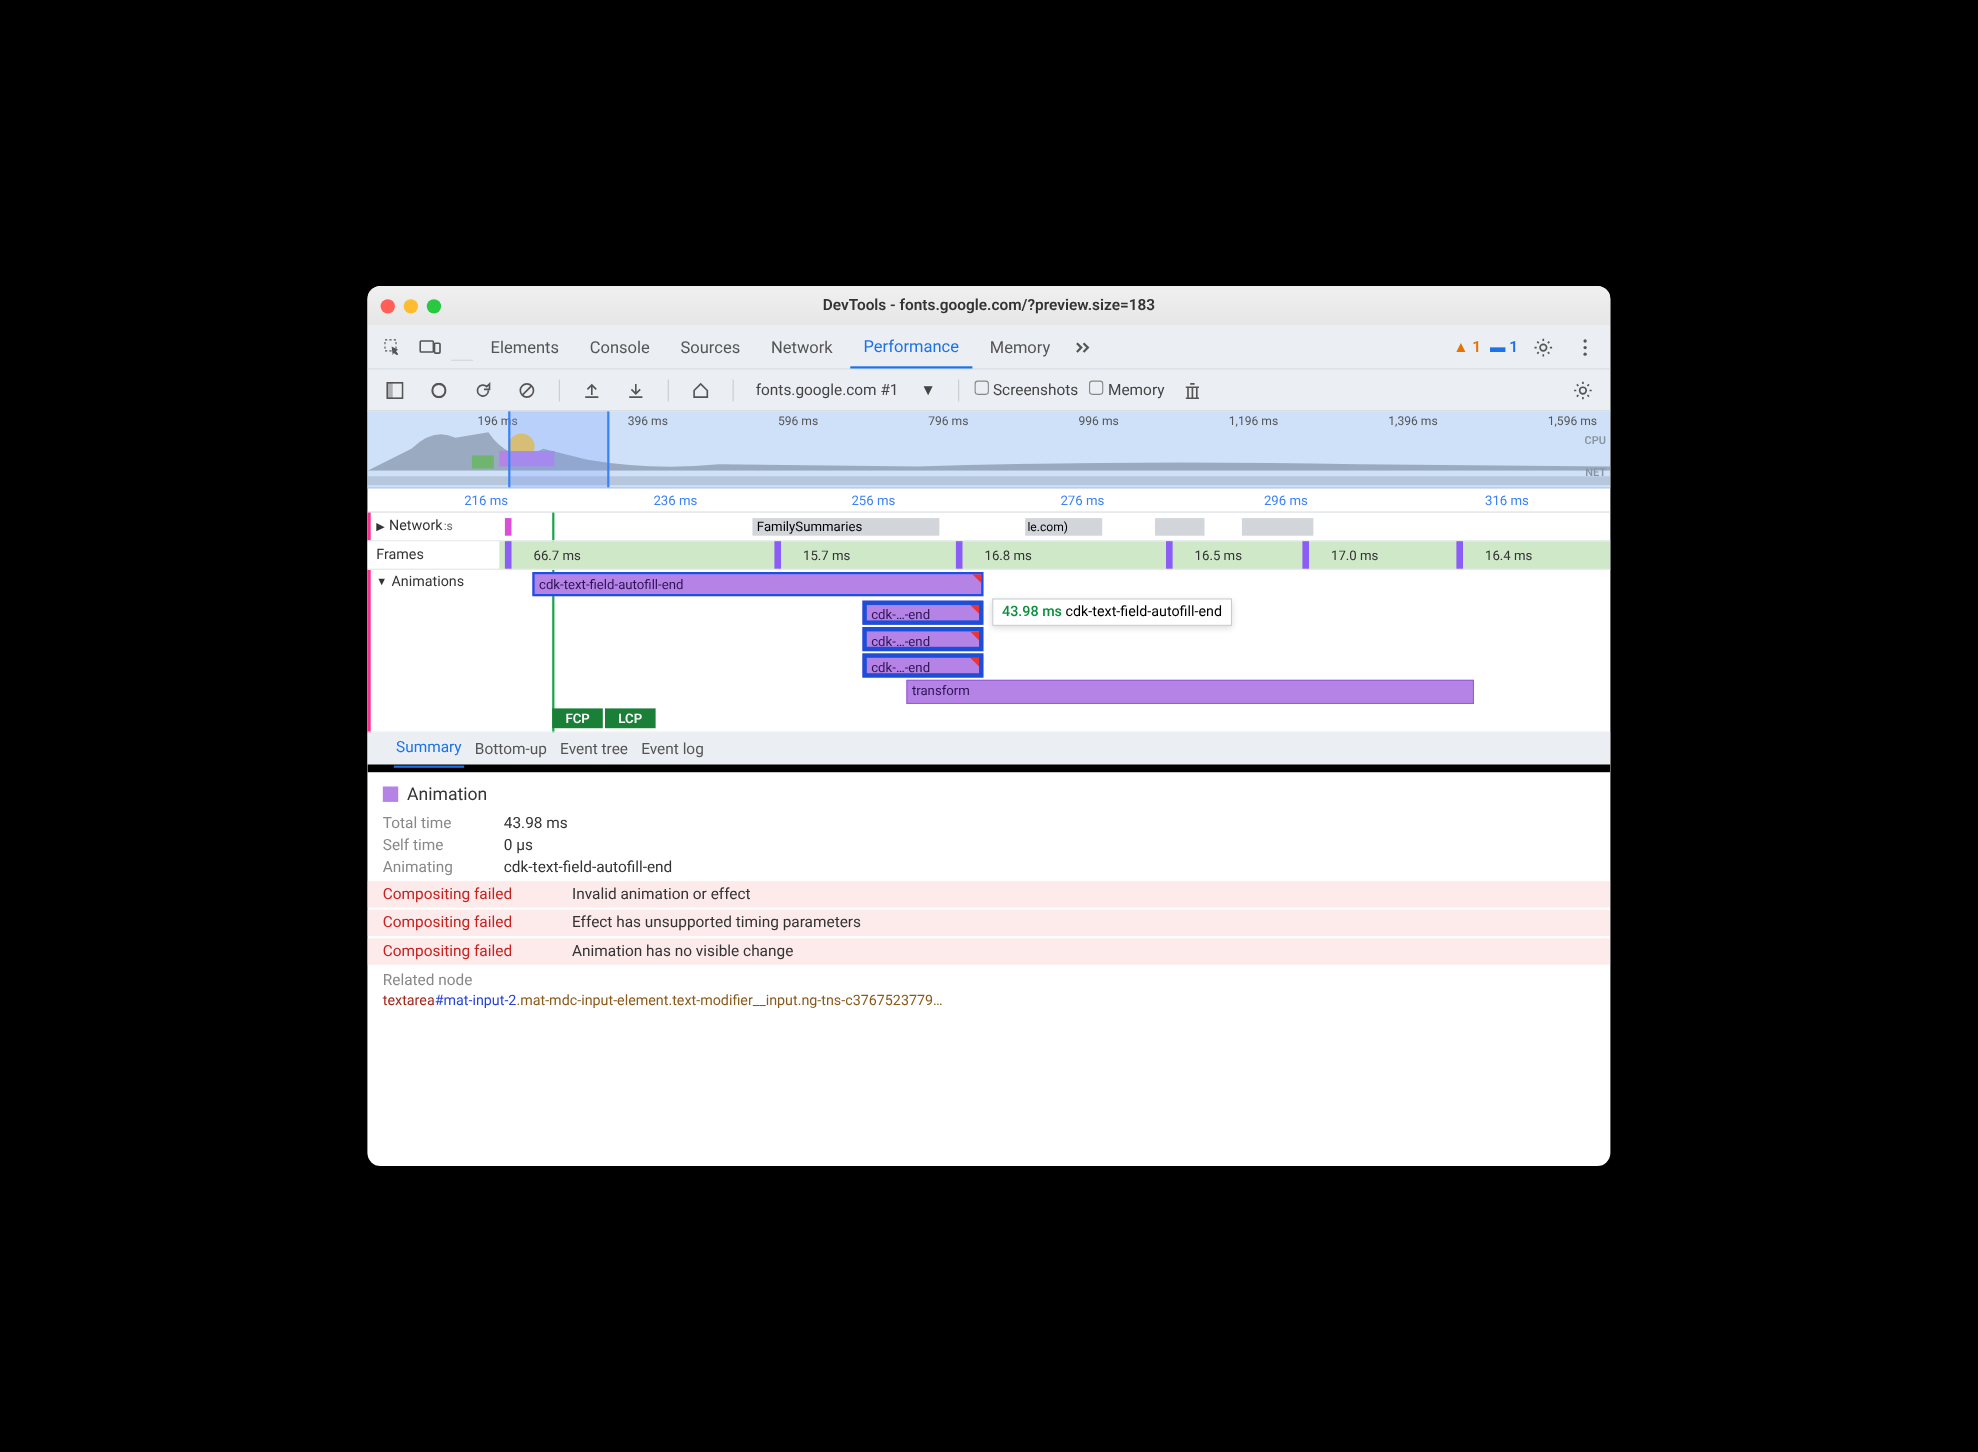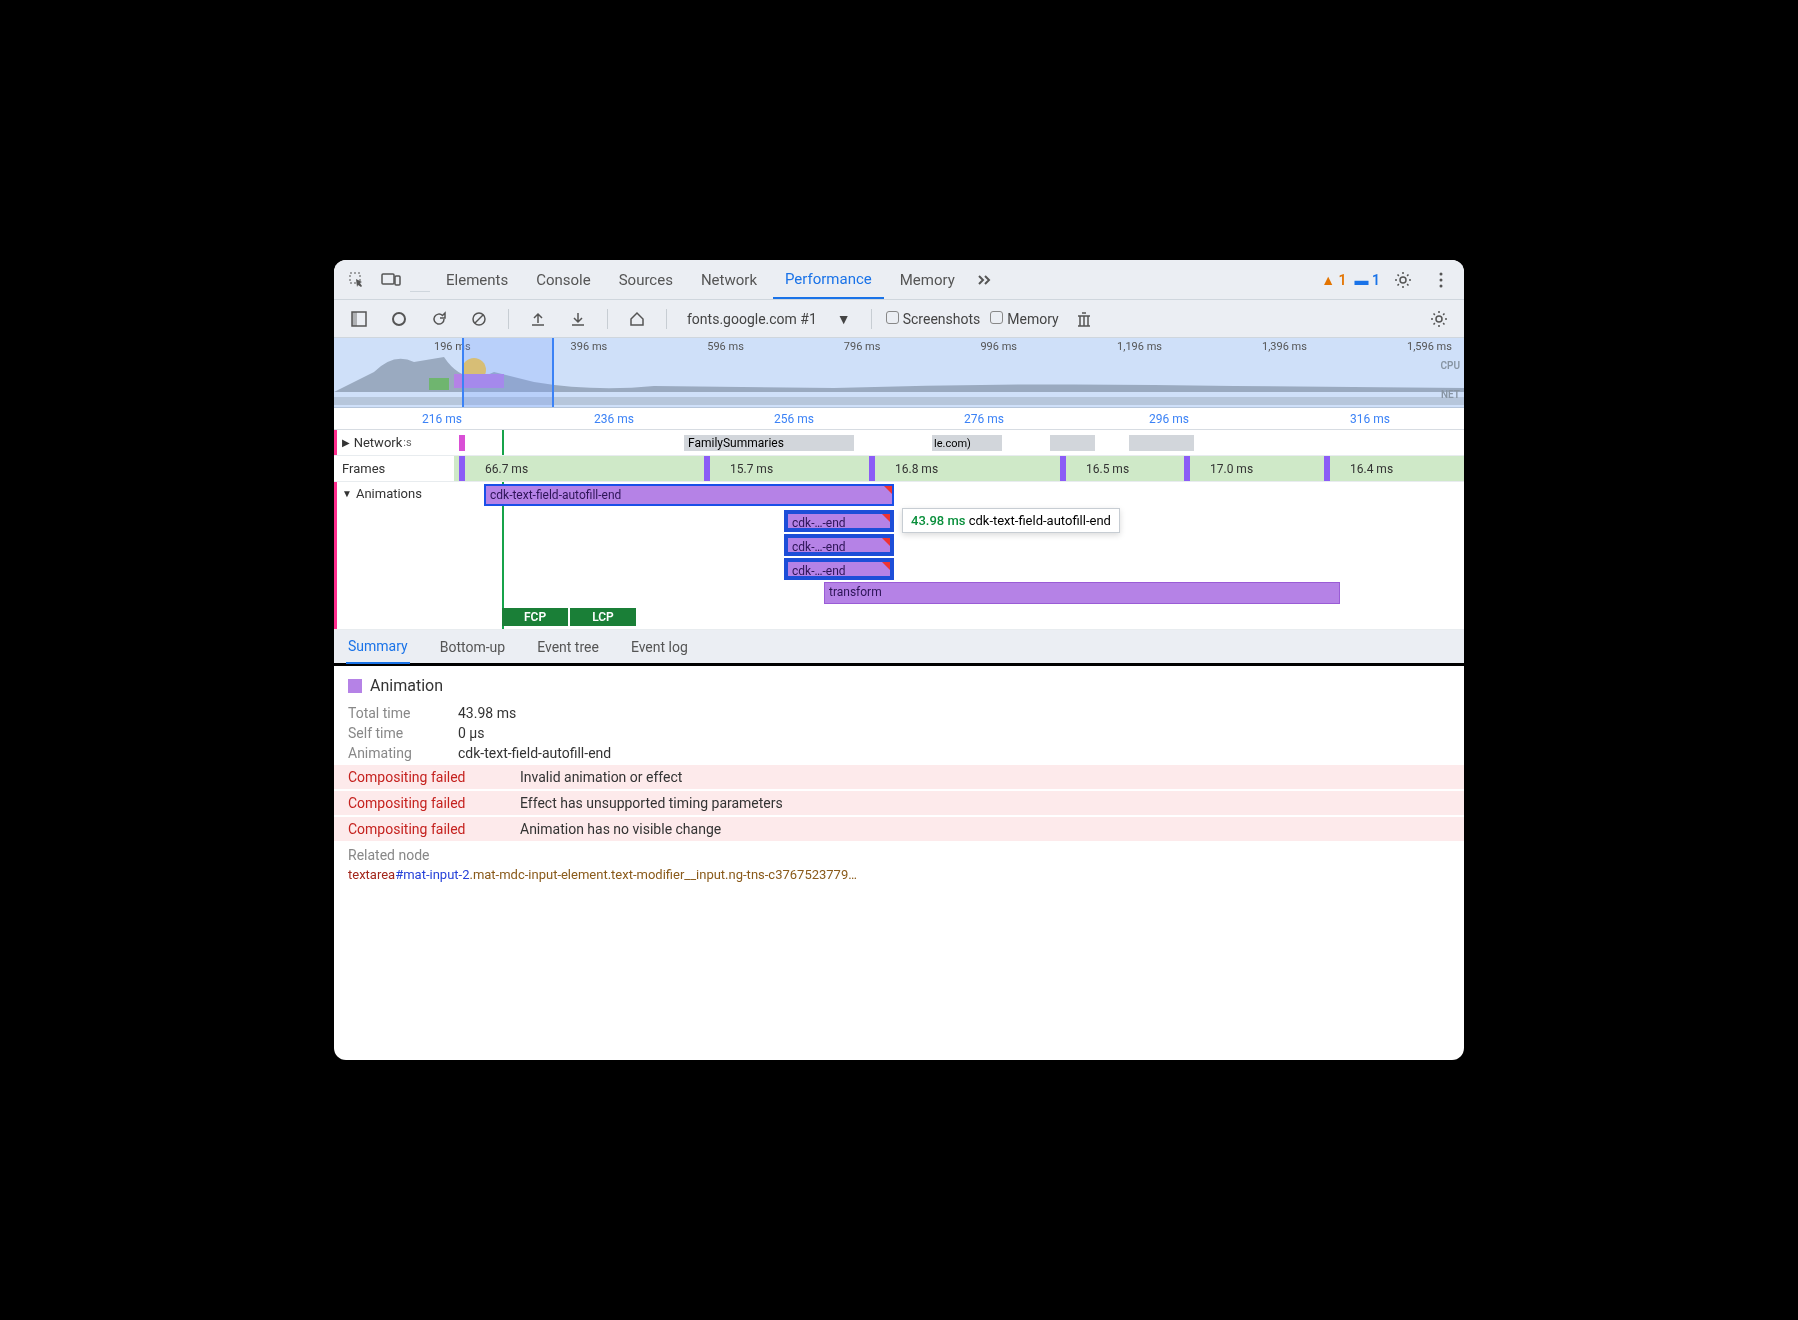--- a/index.html
+++ b/index.html
@@ -32,43 +32,51 @@
 .track-label{ width:120px; padding-left:8px; color:#333; display:flex; align-items:center; gap:4px;}
 .frames-row { background:#cfe9c8; }
 .frames-row .cell{ position:absolute; top:0; bottom:0; border-left:6px solid #8b5cf6; padding-left:20px; color:#333; font-size:12px; display:flex; align-items:center;}
 .anim-row{height:auto; min-height:120px; align-items:flex-start; padding-top:4px;}
 .anim-bar{ position:absolute; height:22px; background:#b582e6; border:4px solid #1d4ed8; color:#2d1457; font-size:12px; padding:2px 4px; overflow:hidden; white-space:nowrap;}
 .anim-bar.selected{border:2px solid #1a4fe8;}
 .anim-bar .rednotch{position:absolute;right:0;top:0;width:0;height:0;border-left:8px solid transparent;border-top:8px solid #e33;}
 .tooltip{ position:absolute; background:#fff; border:1px solid #c7cdd3; padding:4px 8px; font-size:13px; box-shadow:0 2px 6px rgba(0,0,0,.15); white-space:nowrap;}
 .tooltip .ms{color:#0a8f3c; font-weight:500;}
 .markers{position:absolute; left:168px; top:126px; display:flex; gap:2px;}
-.marker{background:#1a7f37;color:#fff;font-size:12px;font-weight:600;padding:2px 22px;}
+.marker{background:#1a7f37;color:#fff;font-size:12px;font-weight:600;padding:2px 12px;}
 .pink-line{position:absolute;left:0;top:0;bottom:0;width:3px;background:#ff2d8e;}
 .green-line{position:absolute;top:0;bottom:0;width:2px;background:#16a34a;}
-.bottom-tabs{display:flex;gap:28px;border-bottom:3px solid #000000;padding:0 12px;height:36px;align-items:center;background:#ebeef3;}
+.bottom-tabs{display:flex;gap:8px;border-bottom:7px solid #000000;padding:0 24px;height:36px;align-items:center;background:#ebeef3;}
 .bottom-tabs .btab{font-size:14px;color:#555;cursor:pointer;padding:8px 2px;}
 .bottom-tabs .btab.active{color:#1a73e8;border-bottom:2px solid #1a73e8;}
 .details{padding:10px 14px;font-size:14px;color:#333;overflow:auto;}
 .details .hdr{display:flex;align-items:center;gap:8px;font-size:16px;margin-bottom:10px;}
 .swatch{width:14px;height:14px;background:#b582e6;}
 .kv{display:flex;gap:10px;margin:4px 0;}
 .kv .k{color:#888;min-width:100px;}
 .err-row{display:flex;gap:12px;background:#fdeaeb;padding:4px 2px;margin:2px -14px;padding-left:14px;}
 .err-row .ek{color:#c5221f;min-width:160px;}
 .node{font-family:ui-monospace,Menlo,monospace;font-size:13px;}
 .node .tag{color:#a3261b;} .node .id{color:#2642d9;} .node .cls{color:#8a5a1a;}
 .chk{width:13px;height:13px;border:1.5px solid #888;border-radius:3px;display:inline-block;margin-right:4px;}
 svg{display:block}
 .net-seg{position:absolute;height:16px;top:5px;background:#d2d6db;}
 </style>
 </head>
 <body>
 
 <div class="window">
+  <div class="titlebar">
+    <div class="traffic">
+      <div class="dot r"></div>
+      <div class="dot y"></div>
+      <div class="dot g"></div>
+    </div>
+    <div class="title">DevTools - fonts.google.com/?preview.size=183</div>
+  </div>
 
   <div class="tabs">
     <div class="icon-btn">
         <svg width="18" height="18" viewBox="0 0 18 18">
           <rect x="2" y="2" width="10" height="10" fill="none" stroke="#555" stroke-dasharray="2 2"></rect>
           <path d="M8 8 l6 3 -2 1 2 3 -1 1 -3-2 -1 2z" fill="#555"></path>
         </svg>
       </div>
     <div class="icon-btn">
         <svg width="20" height="16" viewBox="0 0 20 16">

